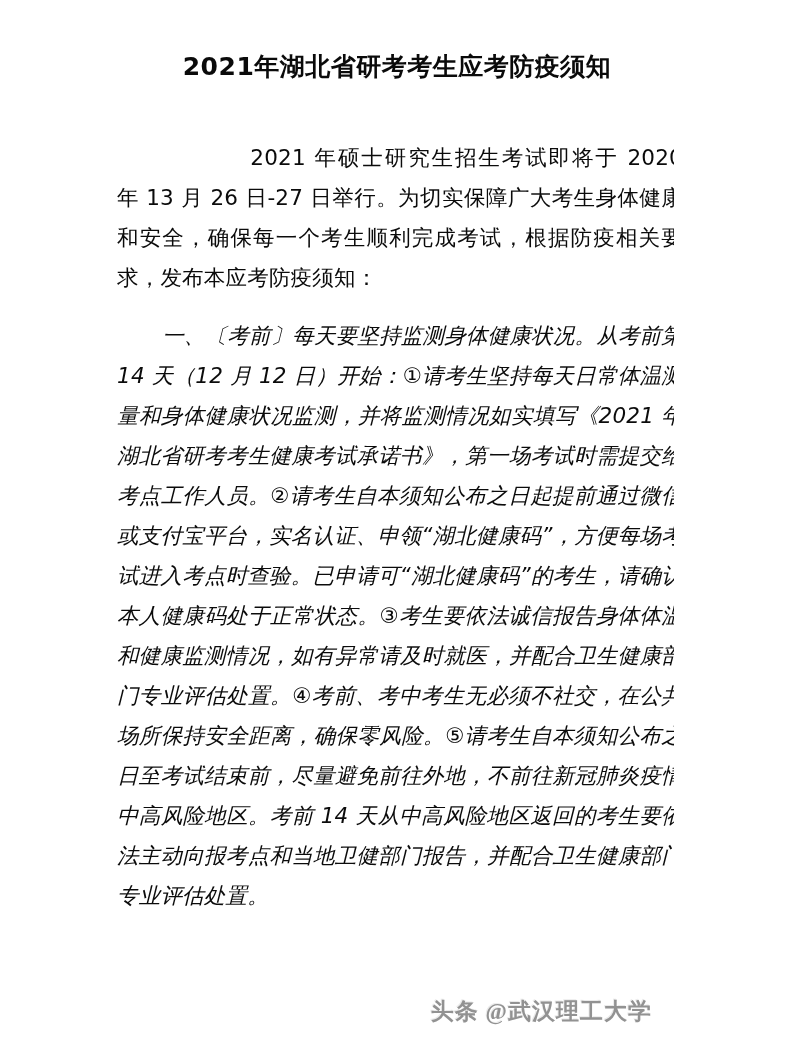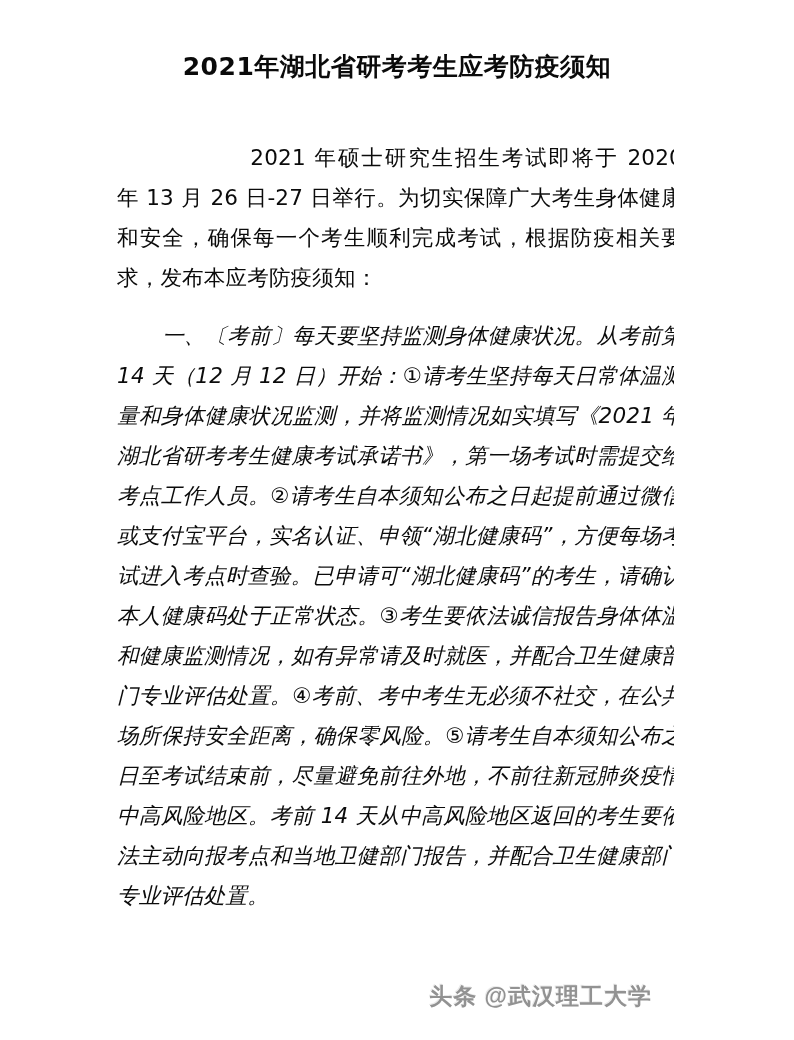--- a/index.html
+++ b/index.html
@@ -63,31 +63,31 @@
 
   .para-item {
     text-indent: 2.1em;
     font-style: italic;
   }
 
   
   .watermark {
     position: absolute;
     right: 22px;
-    bottom: 28px;
+    bottom: 13px;
     font-size: 23px;
     font-weight: bold;
     color: #8d8d8d;
     letter-spacing: 1px;
     white-space: nowrap;
     text-shadow:
        1px 1px 0 rgba(255,255,255,0.95),
       -1px -1px 0 rgba(215,215,215,0.55),
        0 2px 2px rgba(255,255,255,0.8);
-    font-family: Liberation Sans, sans-serif;
+    font-family: Liberation Serif, serif;
     opacity: 0.95;
   }
 </style>
 </head>
 <body>
 
 <div class="page">
 
   <div class="doc-title">2021年湖北省研考考生应考防疫须知</div>
 

